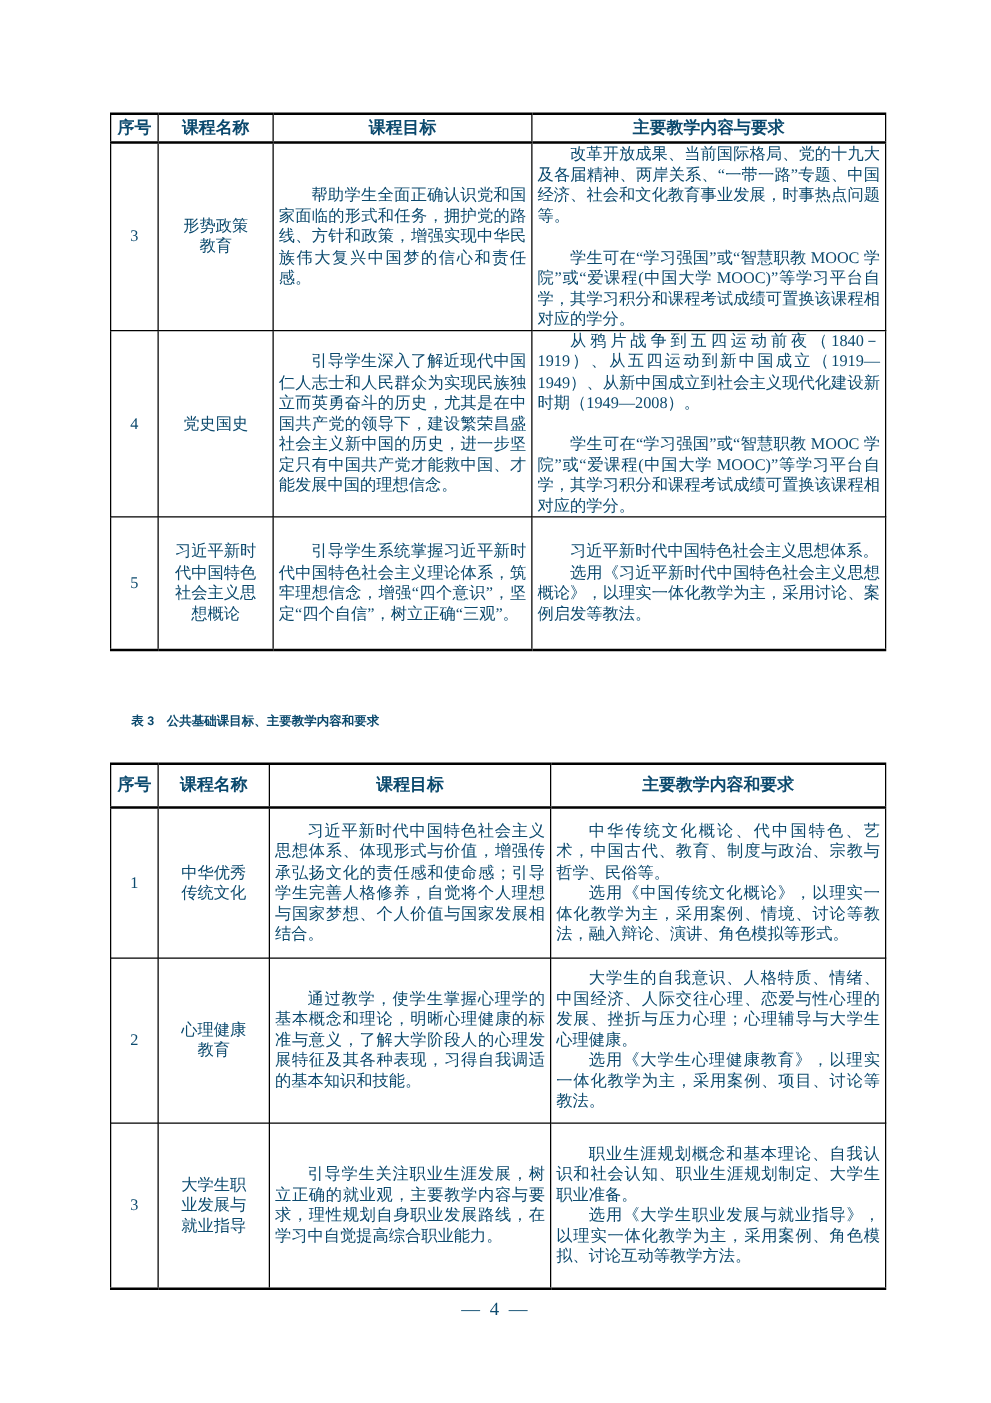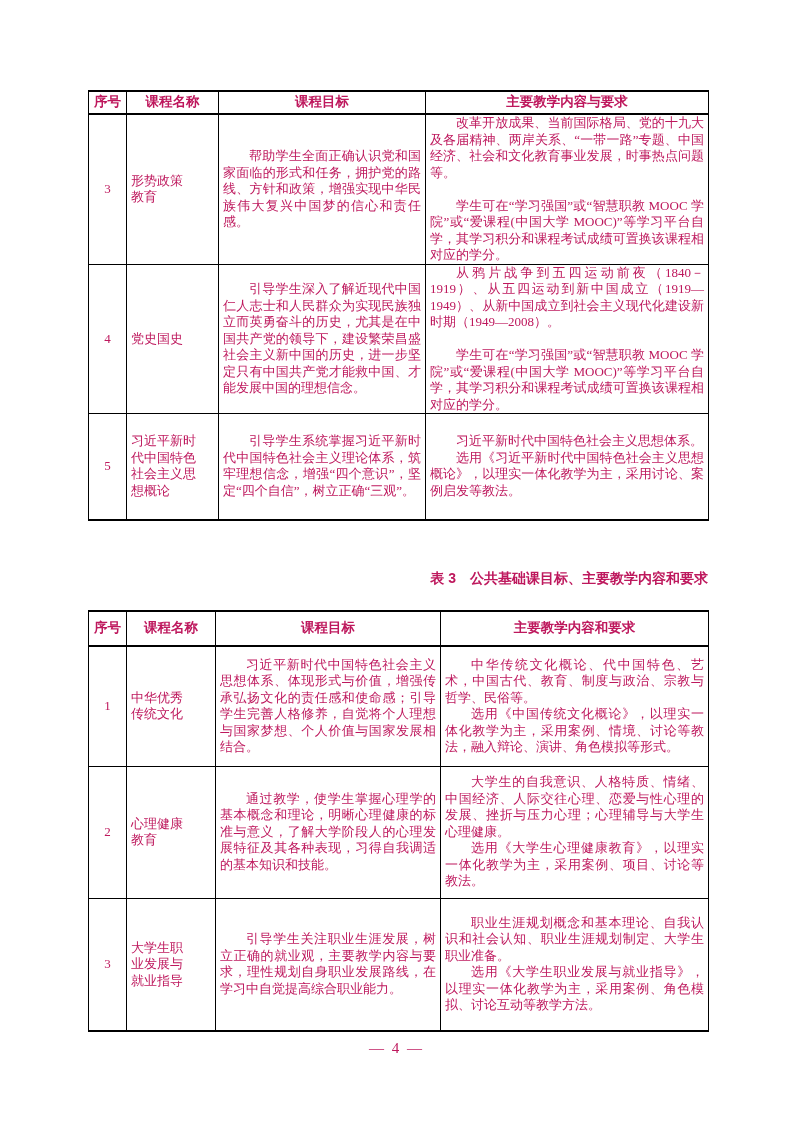--- a/index.html
+++ b/index.html
@@ -1,43 +1,43 @@
 <!DOCTYPE html>
 <html><head>
 <meta charset="utf-8">
 <style>
   html,body{margin:0;padding:0;background:#ffffff;}
   .sheet{
     position:relative;width:793px;height:1122px;background:#fff;overflow:hidden;
-    font-family:"Liberation Serif","DejaVu Serif",serif;color:#be185d;
+    font-family:"Liberation Serif","DejaVu Serif",serif;color:#0c4a6e;
   }
   table.doc{
     position:absolute;left:88px;width:620px;
     border-collapse:collapse;table-layout:fixed;
     font-size:13px;line-height:16.5px;
   }
   #table-upper{top:90px;}
   #table-lower{top:610px;}
   table.doc td,table.doc th{
     border:1px solid #000;padding:0 4px;vertical-align:middle;overflow:hidden;
   }
   table.doc tr.hdr th{
     font-family:"Liberation Sans","DejaVu Sans",sans-serif;
     font-weight:bold;text-align:center;font-size:13.5px;
     border-bottom:2px solid #000;border-top:2px solid #000;
   }
   table.doc tr:last-child td{border-bottom:2px solid #000;}
   td.no{text-align:center;}
-  td.name{white-space:pre-line;}
+  td.name{text-align:center;white-space:pre-line;}
   td.obj p,td.cnt p{margin:0;text-align:justify;text-indent:2em;}
   p.noindent{text-indent:0 !important;text-align:left !important;}
   p.gap{margin-top:16.5px !important;}
   .caption{
-    position:absolute;left:88px;top:570px;width:620px;height:22px;
-    text-align:right;font-weight:bold;font-size:14px;
+    position:absolute;left:105px;top:570px;width:620px;height:22px;
+    text-align:left;font-weight:bold;font-size:10px;
     font-family:"Liberation Sans","DejaVu Sans",sans-serif;
   }
   .pageno{
     position:absolute;left:0;top:1040px;width:100%;
     text-align:center;font-size:15px;letter-spacing:2px;
   }
 </style>
 </head>
 <body>
 

